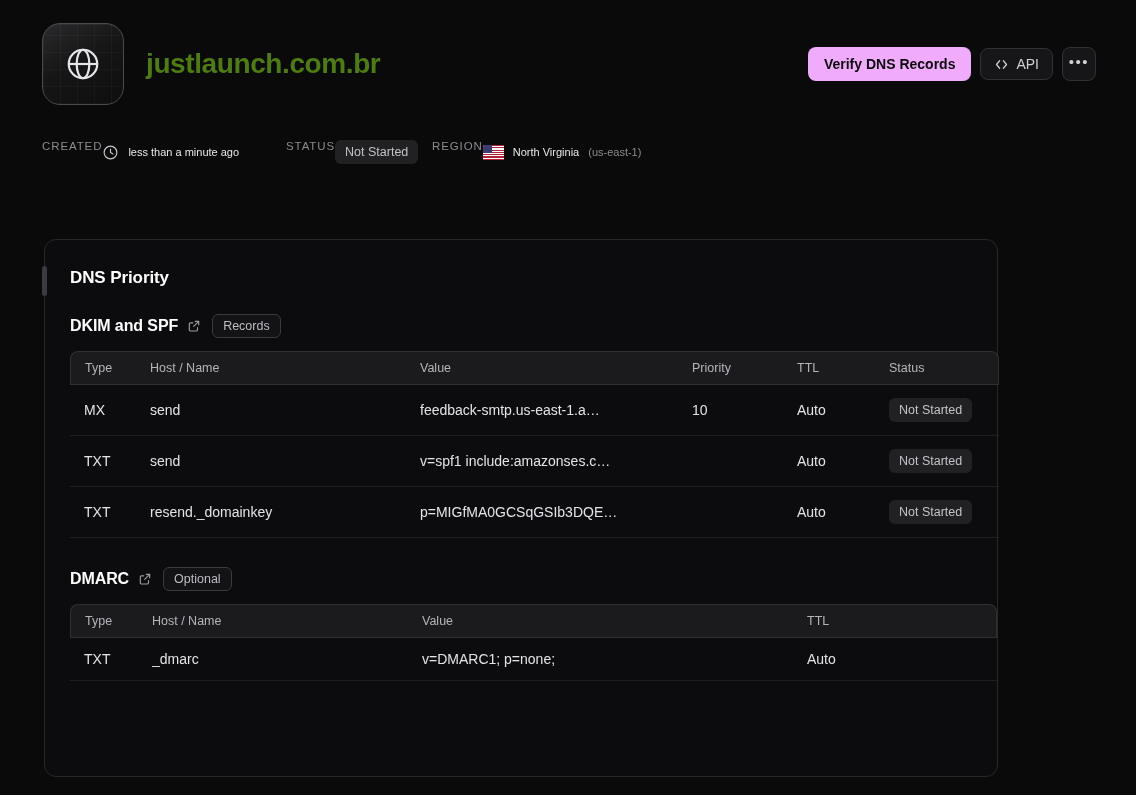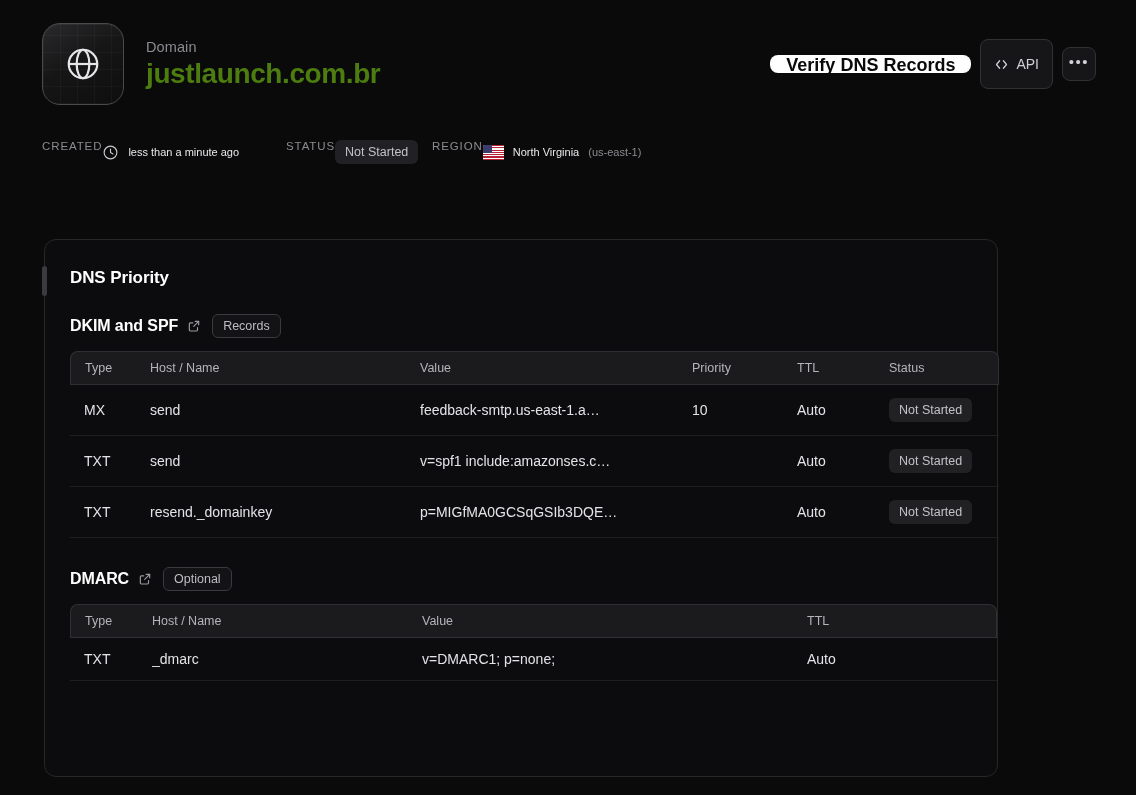--- a/index.html
+++ b/index.html
@@ -53,39 +53,39 @@
     color: #4d7c0f;
   }
 
   .header-actions {
     margin-left: auto;
     display: flex;
     align-items: center;
     gap: 9px;
   }
   .btn-primary {
-    background: #ffffff;
+    background: #f0abfc;
     color: #0a0a0b;
-    font-size: 18px;
+    font-size: 14px;
     font-weight: bold;
     border: none;
     border-radius: 8px;
     padding: 0 16px;
-    height: 18px;
+    height: 34px;
     cursor: pointer;
     font-family: inherit;
     white-space: nowrap;
   }
   .btn-secondary {
     background: #161618;
     color: #cfcfd4;
     font-size: 14px;
     border: 1px solid #323236;
     border-radius: 8px;
-    height: 50px;
+    height: 32px;
     padding: 0 13px;
     display: flex;
     align-items: center;
     gap: 7px;
     cursor: pointer;
     font-family: inherit;
   }
   .btn-secondary svg { width: 15px; height: 15px; }
   .btn-icon {
     background: #161618;
@@ -297,21 +297,20 @@
 <div class="header">
   <div class="domain-avatar">
     <svg viewBox="0 0 24 24" fill="none" stroke="#e6e6ea" stroke-width="1.4">
       <circle cx="12" cy="12" r="9"></circle>
       <line x1="3" y1="12" x2="21" y2="12"></line>
       <ellipse cx="12" cy="12" rx="4" ry="9"></ellipse>
     </svg>
   </div>
 
   <div class="header-text">
-    <div class="header-eyebrow">Domain</div>
     <div class="header-title">justlaunch.com.br</div>
   </div>
 
   <div class="header-actions">
     <button class="btn-primary">Verify DNS Records</button>
     <button class="btn-secondary">
       <svg viewBox="0 0 24 24" fill="none" stroke="currentColor" stroke-width="2" stroke-linecap="round" stroke-linejoin="round">
         <polyline points="9 6 4 12 9 18"></polyline>
         <polyline points="15 6 20 12 15 18"></polyline>
       </svg>

